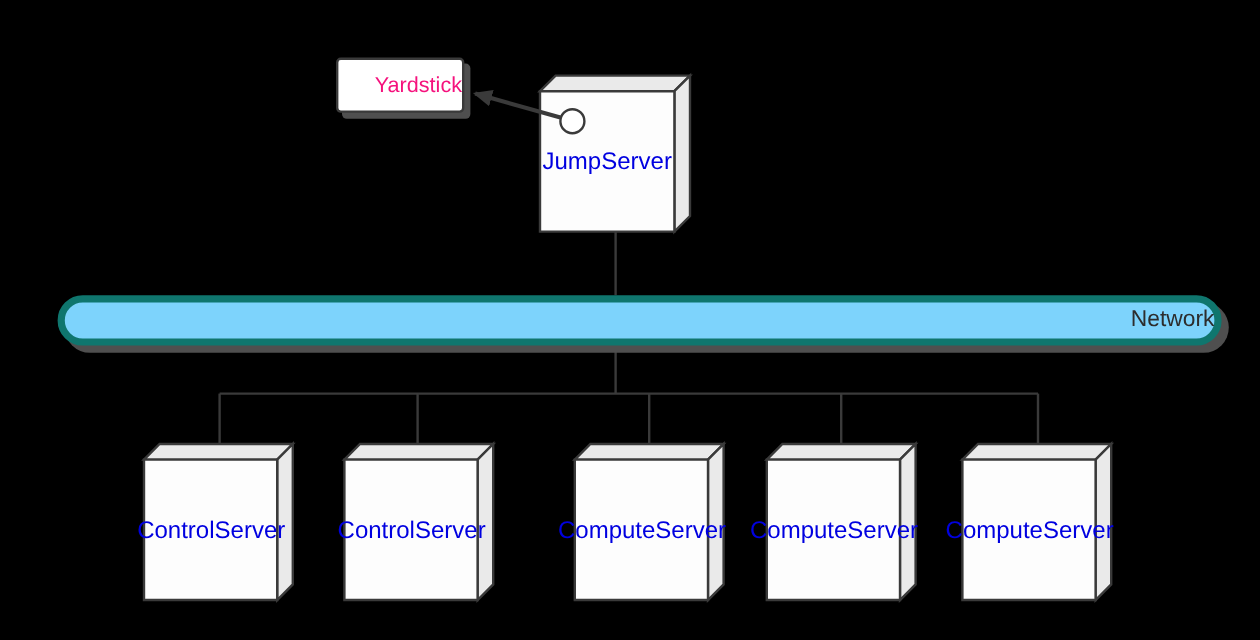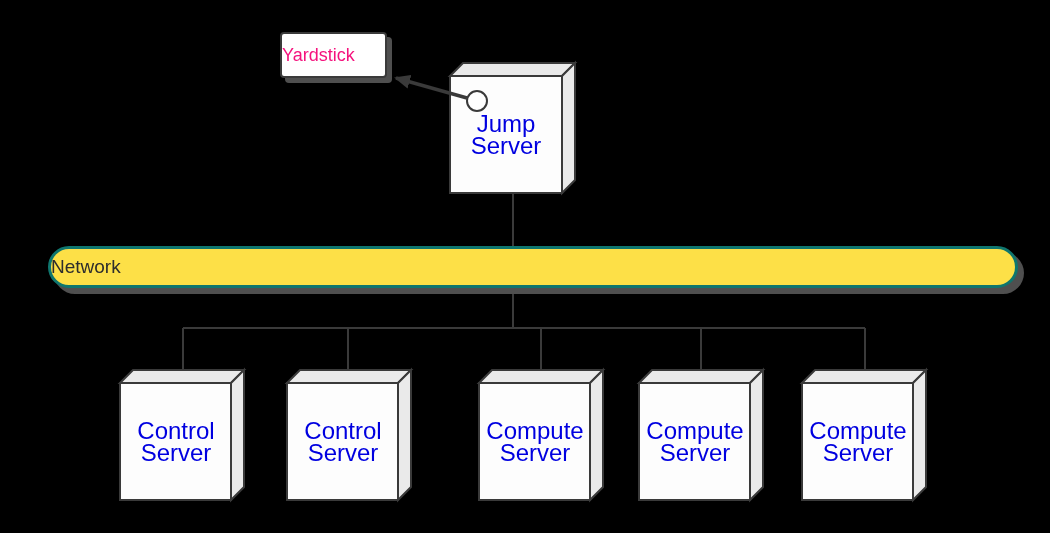--- a/index.html
+++ b/index.html
@@ -16,63 +16,63 @@
     left: 0; top: 0;
     width: 1050px; height: 533px;
   }
   .layer-connectors { z-index: 1; }
   .layer-arrow { z-index: 3; }
   .node { position: absolute; z-index: 2; }
   .node svg { display: block; overflow: visible; }
 
   
   .yardstick {
-    left: 280px; top: 32px;
+    left: 280px; top: 48px;
     width: 107px; height: 46px;
     box-sizing: border-box;
     background: #ffffff;
     border: 2px solid #3a3a3a;
     border-radius: 4px;
     box-shadow: 5px 5px 0 #4f4f4f;
-    display: flex; align-items: center; justify-content: flex-start;
+    display: flex; align-items: center; justify-content: flex-end;
   }
   .yardstick-label {
     color: #f5127d;
     font-size: 18px;
     white-space: nowrap;
   }
 
   
   .network-bus {
     left: 48px; top: 246px;
     width: 970px; height: 42px;
     box-sizing: border-box;
-    background: #fde047;
-    border: 3px solid #0f766e;
+    background: #7dd3fc;
+    border: 6px solid #0f766e;
     border-radius: 21px;
     box-shadow: 6px 6px 0 #4f4f4f;
-    display: flex; align-items: center; justify-content: flex-start;
+    display: flex; align-items: center; justify-content: flex-end;
   }
   .network-label {
     color: #2d2d2d;
     font-size: 19px;
     white-space: nowrap;
   }
 
   
   .server-box { width: 124px; height: 106px; }
   .box-label {
     position: absolute;
     left: 0; top: 13px;
     width: 112px; height: 117px;
-    display: flex; flex-direction: column;
+    display: flex; flex-direction: row;
     align-items: center; justify-content: center;
     text-align: center;
     color: #0000e0;
-    font-size: 24px;
+    font-size: 20px;
     line-height: 22px;
   }
   .box-label span { display: block; }
 
   .jump-server   { left: 450px; top: 63px;  }
   .ctrl-server-1 { left: 120px; top: 370px; }
   .ctrl-server-2 { left: 287px; top: 370px; }
   .comp-server-1 { left: 479px; top: 370px; }
   .comp-server-2 { left: 639px; top: 370px; }
   .comp-server-3 { left: 802px; top: 370px; }

